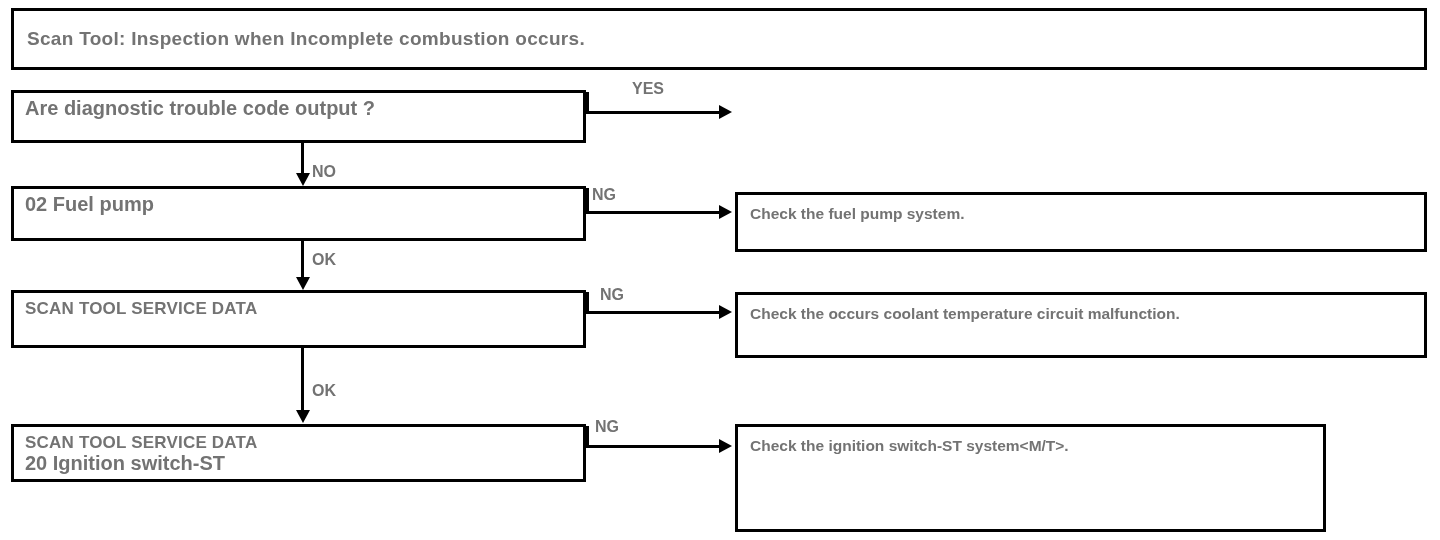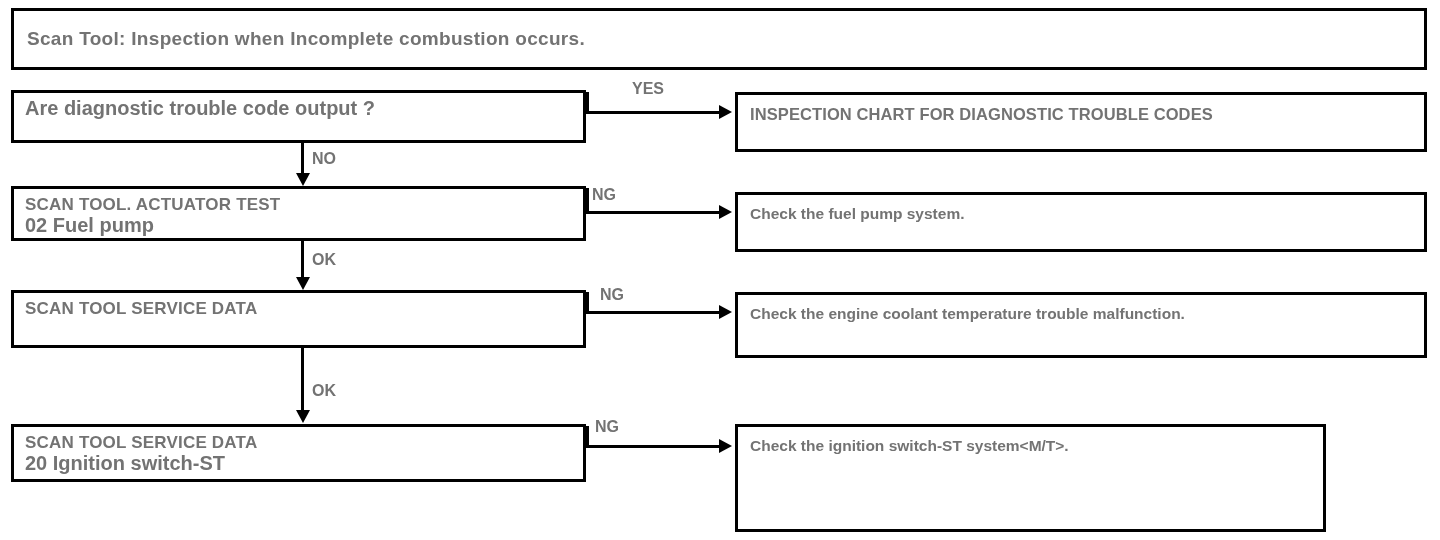--- a/index.html
+++ b/index.html
@@ -146,53 +146,47 @@
   </div>
 
   <div class="box" id="left-box-1">
     <div class="box-inner">
       <div class="sub-line">Are diagnostic trouble code output ?</div>
     </div>
   </div>
 
   <div class="box" id="left-box-2">
     <div class="box-inner">
-      <div class="title-line">SCAN TOOL. ACTUATOR TEST</div>
       <div class="sub-line">02 Fuel pump</div>
     </div>
   </div>
 
   <div class="box" id="left-box-3">
     <div class="box-inner">
       <div class="title-line">SCAN TOOL SERVICE DATA</div>
     </div>
   </div>
 
   <div class="box" id="left-box-4">
     <div class="box-inner">
       <div class="title-line">SCAN TOOL SERVICE DATA</div>
       <div class="sub-line">20 Ignition switch-ST</div>
     </div>
   </div>
 
-  <div class="box" id="right-box-1">
-    <div class="right-inner">
-      <div class="result-line caps">INSPECTION CHART FOR DIAGNOSTIC TROUBLE CODES</div>
-    </div>
-  </div>
 
   <div class="box" id="right-box-2">
     <div class="right-inner">
       <div class="result-line">Check the fuel pump system.</div>
     </div>
   </div>
 
   <div class="box" id="right-box-3">
     <div class="right-inner">
-      <div class="result-line">Check the engine coolant temperature trouble malfunction.</div>
+      <div class="result-line">Check the occurs coolant temperature circuit malfunction.</div>
     </div>
   </div>
 
   <div class="box" id="right-box-4">
     <div class="right-inner two-line">
       <div class="result-line">Check the ignition switch-ST system&lt;M/T&gt;.</div>
     </div>
   </div>
 
   <div class="vline" style="left:586px; top:92px; height:22px;"></div>
@@ -210,21 +204,21 @@
   <div class="arrow-right" style="left:719px; top:305px;"></div>
   <div class="edge-label" style="left:600px; top:286px;">NG</div>
 
   <div class="vline" style="left:586px; top:426px; height:22px;"></div>
   <div class="hline" style="left:586px; top:445px; width:136px;"></div>
   <div class="arrow-right" style="left:719px; top:439px;"></div>
   <div class="edge-label" style="left:595px; top:418px;">NG</div>
 
   <div class="vline" style="left:301px; top:143px; height:32px;"></div>
   <div class="arrow-down" style="left:296px; top:173px;"></div>
-  <div class="edge-label" style="left:312px; top:150px;">NO</div>
+  <div class="edge-label" style="left:312px; top:163px;">NO</div>
 
   <div class="vline" style="left:301px; top:241px; height:38px;"></div>
   <div class="arrow-down" style="left:296px; top:277px;"></div>
   <div class="edge-label" style="left:312px; top:251px;">OK</div>
 
   <div class="vline" style="left:301px; top:348px; height:64px;"></div>
   <div class="arrow-down" style="left:296px; top:410px;"></div>
   <div class="edge-label" style="left:312px; top:382px;">OK</div>
 
 </div>

